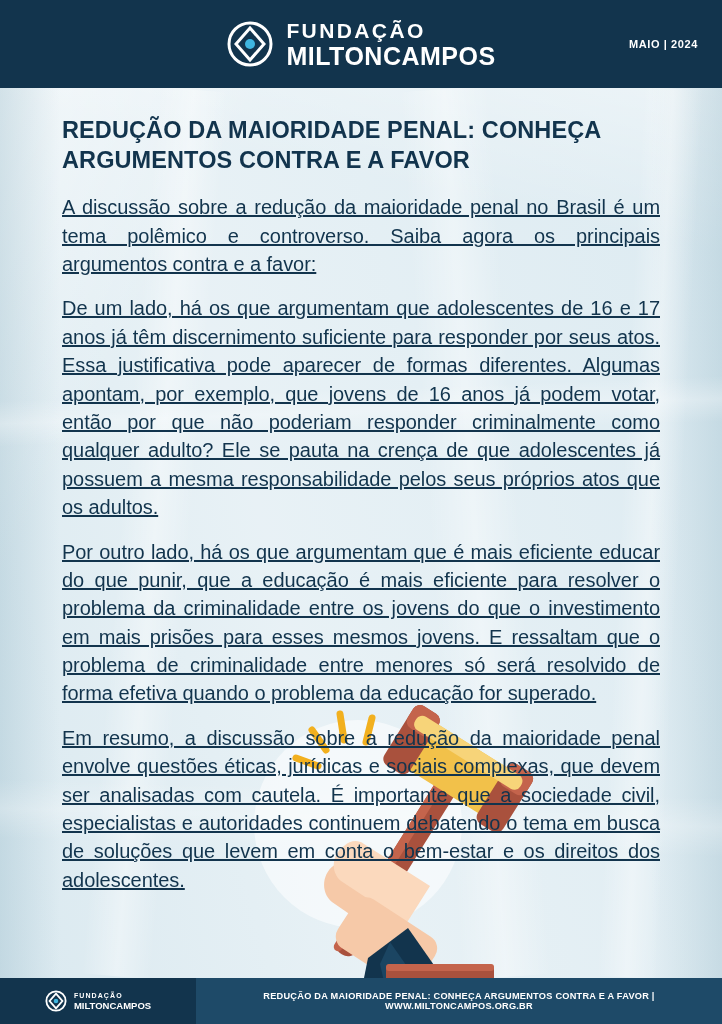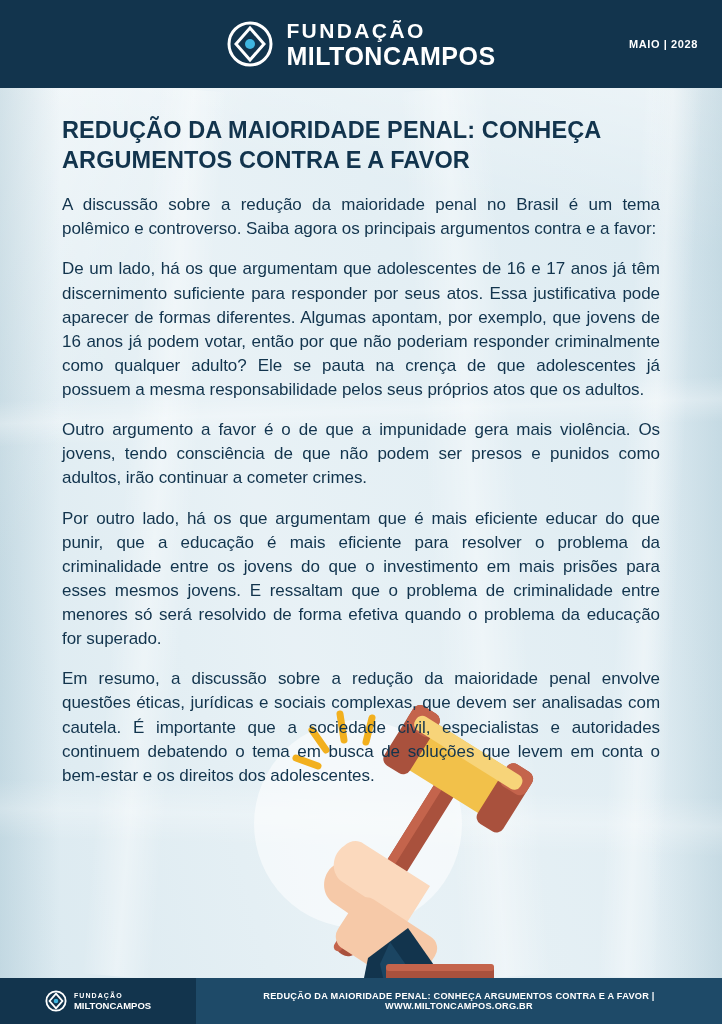--- a/index.html
+++ b/index.html
@@ -117,25 +117,26 @@
     color: #12344d;
     font-size: 23.5px;
     font-weight: bold;
     line-height: 1.26;
     letter-spacing: 0.1px;
     margin: 0 0 18px 0;
     text-transform: uppercase;
   }
   .para {
     color: #12344d;
-    font-size: 17px;
+    font-size: 20px;
     line-height: 1.42;
     margin: 0 0 16px 0;
     text-align: justify;
     letter-spacing: -0.05px;
+    text-decoration: underline;
   }
   .para:last-child { margin-bottom: 16px; }
 
   
   .illustration {
     position: absolute;
     left: 240px;
     top: 608px;
     width: 320px;
     height: 312px;
@@ -189,37 +190,36 @@
         <circle cx="24" cy="24" r="21" fill="none" stroke="#ffffff" stroke-width="3"></circle>
         <path d="M24 8 L38 24 L24 40 L10 24 Z" fill="none" stroke="#ffffff" stroke-width="3"></path>
         <circle cx="24" cy="24" r="5" fill="#3fb6e0"></circle>
       </svg>
     </span>
     <span class="logo-text">
       <span class="logo-line1">FUNDAÇÃO</span>
       <span class="logo-line2">MILTONCAMPOS</span>
     </span>
   </div>
-  <div class="header-date">MAIO | 2028</div>
+  <div class="header-date">MAIO | 2024</div>
 </div>
 
 <div class="paper">
   <div class="shade-left"></div>
   <div class="shade-right"></div>
   <div class="crease c1"></div>
   <div class="crease c2"></div>
   <div class="crease c3"></div>
   <div class="crease h1"></div>
   <div class="crease h2"></div>
 
   <div class="content">
     <h1 class="title">REDUÇÃO DA MAIORIDADE PENAL: CONHEÇA ARGUMENTOS CONTRA E A FAVOR</h1>
     <p class="para">A discussão sobre a redução da maioridade penal no Brasil é um tema polêmico e controverso. Saiba agora os principais argumentos contra e a favor:</p>
     <p class="para">De um lado, há os que argumentam que adolescentes de 16 e 17 anos já têm discernimento suficiente para responder por seus atos. Essa justificativa pode aparecer de formas diferentes. Algumas apontam, por exemplo, que jovens de 16 anos já podem votar, então por que não poderiam responder criminalmente como qualquer adulto? Ele se pauta na crença de que adolescentes já possuem a mesma responsabilidade pelos seus próprios atos que os adultos.</p>
-    <p class="para">Outro argumento a favor é o de que a impunidade gera mais violência. Os jovens, tendo consciência de que não podem ser presos e punidos como adultos, irão continuar a cometer crimes.</p>
     <p class="para">Por outro lado, há os que argumentam que é mais eficiente educar do que punir, que a educação é mais eficiente para resolver o problema da criminalidade entre os jovens do que o investimento em mais prisões para esses mesmos jovens. E ressaltam que o problema de criminalidade entre menores só será resolvido de forma efetiva quando o problema da educação for superado.</p>
     <p class="para">Em resumo, a discussão sobre a redução da maioridade penal envolve questões éticas, jurídicas e sociais complexas, que devem ser analisadas com cautela. É importante que a sociedade civil, especialistas e autoridades continuem debatendo o tema em busca de soluções que levem em conta o bem-estar e os direitos dos adolescentes.</p>
   </div>
 
   <div class="illustration">
     <svg viewBox="0 0 320 312" width="320" height="312" aria-hidden="true">
 
       <circle cx="118" cy="128" r="104" fill="#ffffff" opacity="0.55"></circle>
 
       <g stroke="#f2b01e" stroke-width="7" stroke-linecap="round" fill="none">

